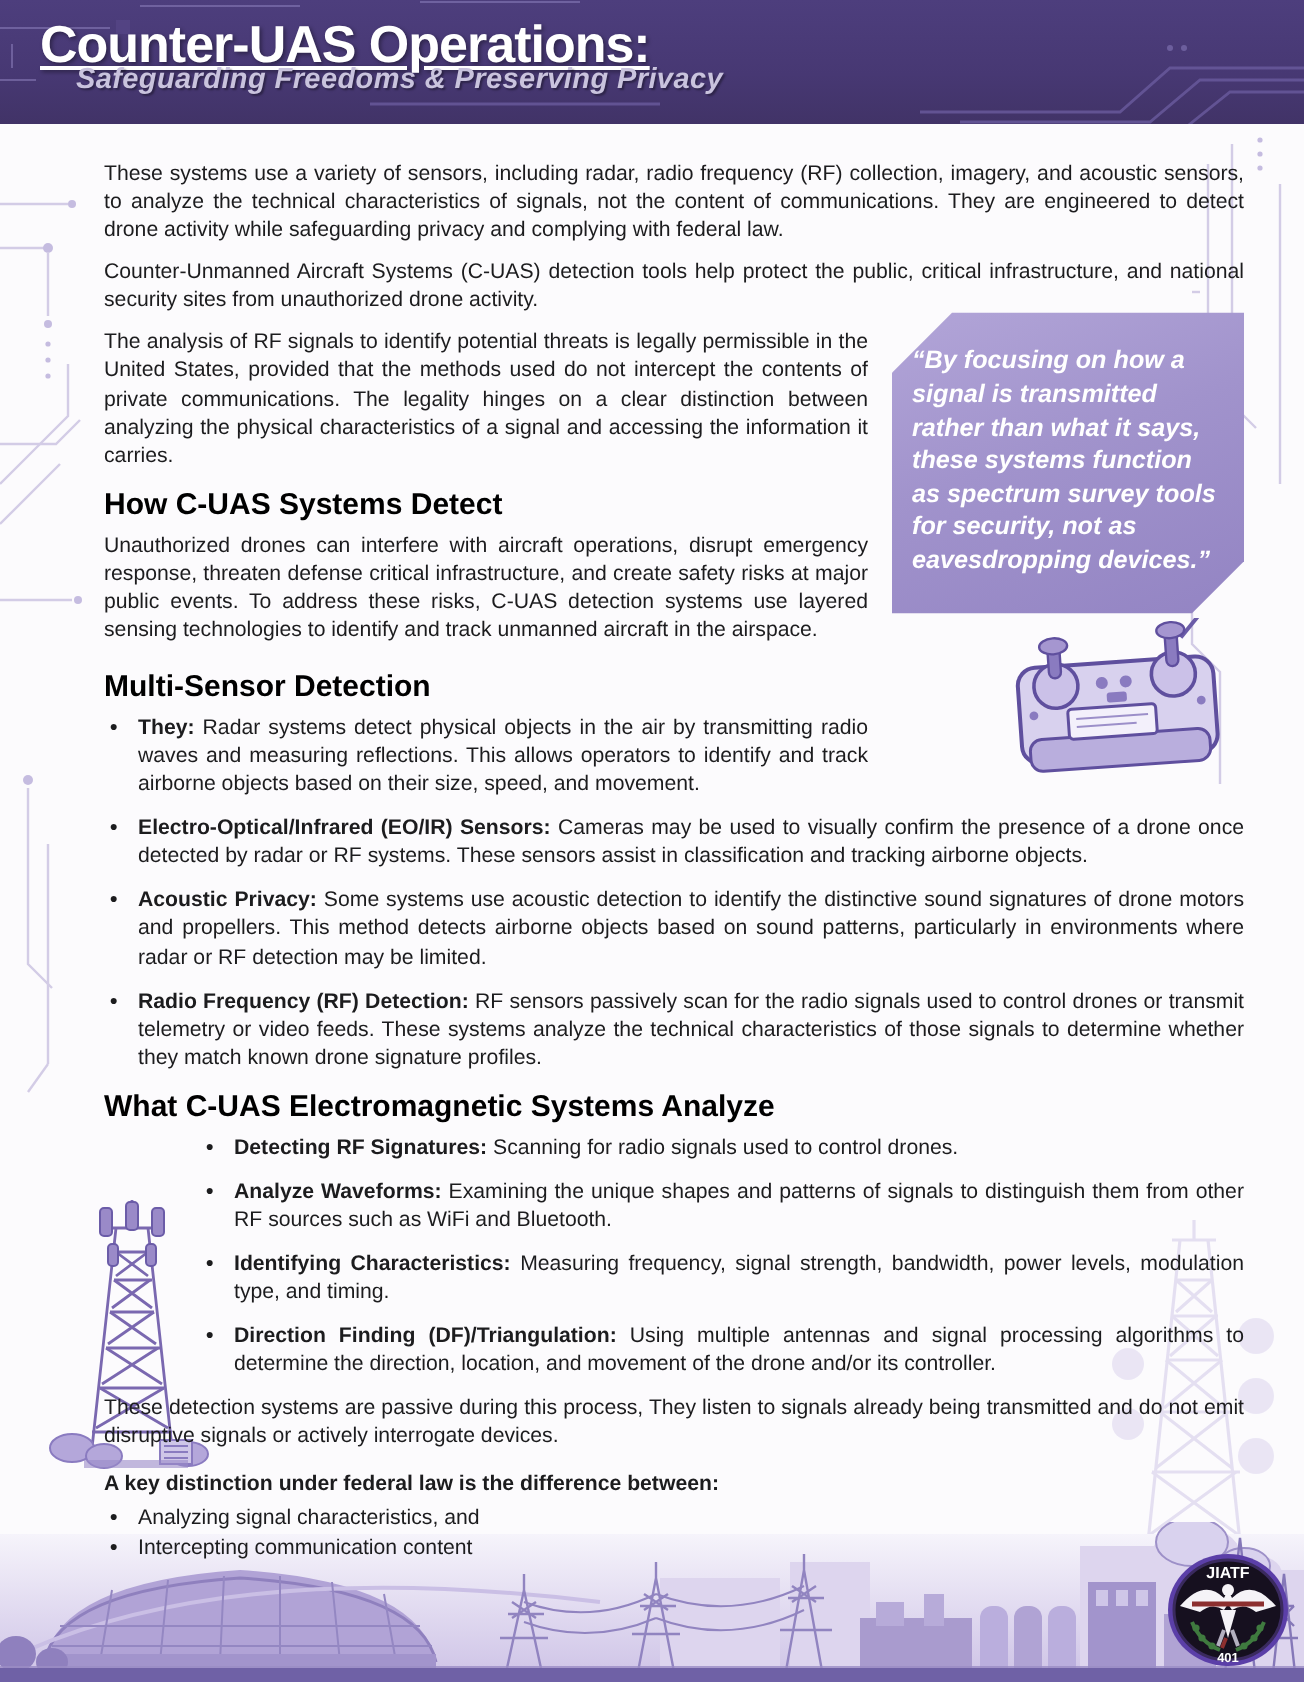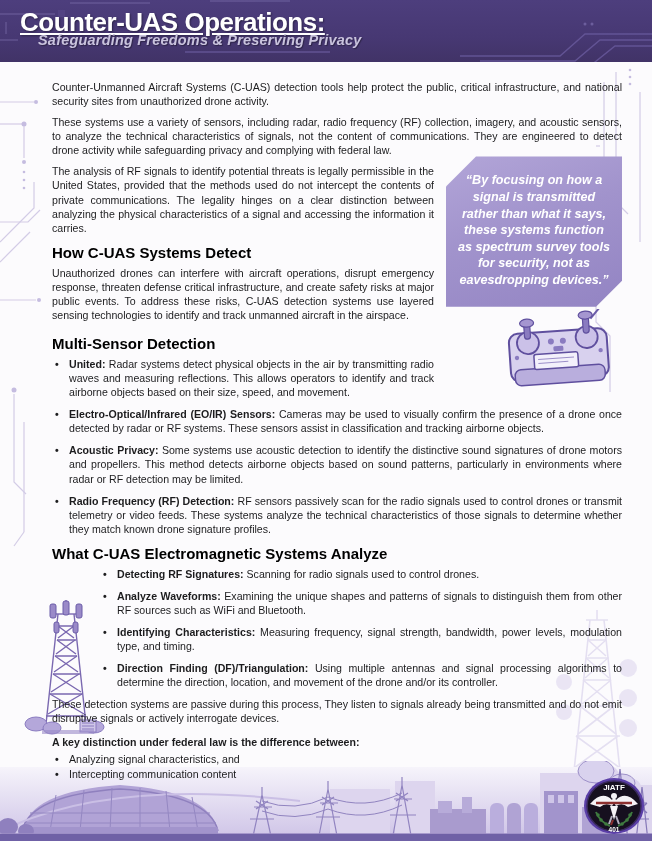--- a/index.html
+++ b/index.html
@@ -15,21 +15,21 @@
   
   .margin-circuits{position:absolute;left:0;top:62px;width:652px;height:700px;pointer-events:none;}
 
   
   .content{position:relative;z-index:2;padding:18px 30px 0 52px;color:#1c1c1e;font-size:10.6px;line-height:1.33;}
   .content p{margin:0 0 7px;text-align:justify;}
   .content h3{font-size:15px;margin:8px 0 3px;color:#000;}
   .floatstack{float:right;width:176px;margin:-8px 0 4px 12px;}
   .quotebox{background:linear-gradient(160deg,#b2a5d8 0%,#a193cc 45%,#9384c3 100%);
     clip-path:polygon(30px 0,100% 0,100% calc(100% - 26px),calc(100% - 26px) 100%,0 100%,0 30px);
-    color:#fff;font-weight:bold;font-style:italic;text-align:center;font-size:12.6px;line-height:1.32;
+    color:#fff;font-weight:bold;font-style:italic;font-size:12.6px;line-height:1.32;
     padding:16px 10px 18px;filter:drop-shadow(2px 3px 2px rgba(70,55,115,.45));}
   .ctrl-wrap{text-align:right;margin-top:2px;}
 
   ul.blist{list-style:none;margin:2px 0 0;padding:0;}
   ul.blist li{position:relative;padding-left:17px;margin-bottom:8px;text-align:justify;}
   ul.blist li .dot{position:absolute;left:3px;top:0;font-weight:bold;}
   ul.sub{margin-left:48px;}
   .passive{margin-left:65px;}
   .keylist li{margin-bottom:1px !important;text-align:left !important;}
   .keyhead{font-weight:bold;margin:10px 0 2px !important;text-align:left !important;}
@@ -98,22 +98,22 @@
       <path d="M596 200 L596 260 L610 274 L610 330"></path>
         <circle cx="596" cy="196" r="2" fill="#c5bce0" stroke="none"></circle>
       <circle cx="630" cy="8" r="1.3" fill="#c5bce0" stroke="none"></circle>
         <circle cx="630" cy="15" r="1.3" fill="#c5bce0" stroke="none"></circle>
         <circle cx="630" cy="22" r="1.3" fill="#c5bce0" stroke="none"></circle>
     </g>
   </svg>
 
   <div class="content">
 
+    <p>These systems use a variety of sensors, including radar, radio frequency (RF) collection, imagery, and acoustic sensors, to analyze the technical characteristics of signals, not the content of communications. They are engineered to detect drone activity while safeguarding privacy and complying with federal law.</p>
     <p>Counter-Unmanned Aircraft Systems (C-UAS) detection tools help protect the public, critical infrastructure, and national security sites from unauthorized drone activity.</p>
-    <p>These systems use a variety of sensors, including radar, radio frequency (RF) collection, imagery, and acoustic sensors, to analyze the technical characteristics of signals, not the content of communications. They are engineered to detect drone activity while safeguarding privacy and complying with federal law.</p>
 
     <div class="floatstack">
       <div class="quotebox">“By focusing on how a signal is transmitted rather than what it says, these systems function as spectrum survey tools for security, not as eavesdropping devices.”</div>
       <div class="ctrl-wrap">
         <svg width="126" height="86" viewBox="0 0 126 86">
           <g transform="rotate(-4 63 48)">
             <path d="M97 12 L112 -4" stroke="#6b5ca8" stroke-width="2" fill="none"></path>
             <circle cx="112" cy="-3" r="2.5" fill="#8a7bc0"></circle>
             <rect x="14" y="22" width="98" height="48" rx="9" fill="#d8d1ee" stroke="#5f4f9e" stroke-width="2"></rect>
             <rect x="18" y="58" width="90" height="16" rx="6" fill="#b9aedd" stroke="#5f4f9e" stroke-width="1.5"></rect>
@@ -136,21 +136,21 @@
     </div>
 
     <p>The analysis of RF signals to identify potential threats is legally permissible in the United States, provided that the methods used do not intercept the contents of private communications. The legality hinges on a clear distinction between analyzing the physical characteristics of a signal and accessing the information it carries.</p>
 
     <h3>How C-UAS Systems Detect</h3>
     <p>Unauthorized drones can interfere with aircraft operations, disrupt emergency response, threaten defense critical infrastructure, and create safety risks at major public events. To address these risks, C-UAS detection systems use layered sensing technologies to identify and track unmanned aircraft in the airspace.</p>
 
     <h3 style="margin-top:12px;">Multi-Sensor Detection</h3>
 
     <ul class="blist">
-      <li><span class="dot">•</span><b>United:</b> <span>Radar systems detect physical objects in the air by transmitting radio waves and measuring reflections. This allows operators to identify and track airborne objects based on their size, speed, and movement.</span></li>
+      <li><span class="dot">•</span><b>They:</b> <span>Radar systems detect physical objects in the air by transmitting radio waves and measuring reflections. This allows operators to identify and track airborne objects based on their size, speed, and movement.</span></li>
       <li><span class="dot">•</span><b>Electro-Optical/Infrared (EO/IR) Sensors:</b> <span>Cameras may be used to visually confirm the presence of a drone once detected by radar or RF systems. These sensors assist in classification and tracking airborne objects.</span></li>
       <li><span class="dot">•</span><b>Acoustic Privacy:</b> <span>Some systems use acoustic detection to identify the distinctive sound signatures of drone motors and propellers. This method detects airborne objects based on sound patterns, particularly in environments where radar or RF detection may be limited.</span></li>
       <li><span class="dot">•</span><b>Radio Frequency (RF) Detection:</b> <span>RF sensors passively scan for the radio signals used to control drones or transmit telemetry or video feeds. These systems analyze the technical characteristics of those signals to determine whether they match known drone signature profiles.</span></li>
     </ul>
 
     <h3>What C-UAS Electromagnetic Systems Analyze</h3>
 
     <ul class="blist sub">
       <li><span class="dot">•</span><b>Detecting RF Signatures:</b> <span>Scanning for radio signals used to control drones.</span></li>
       <li><span class="dot">•</span><b>Analyze Waveforms:</b> <span>Examining the unique shapes and patterns of signals to distinguish them from other RF sources such as WiFi and Bluetooth.</span></li>

